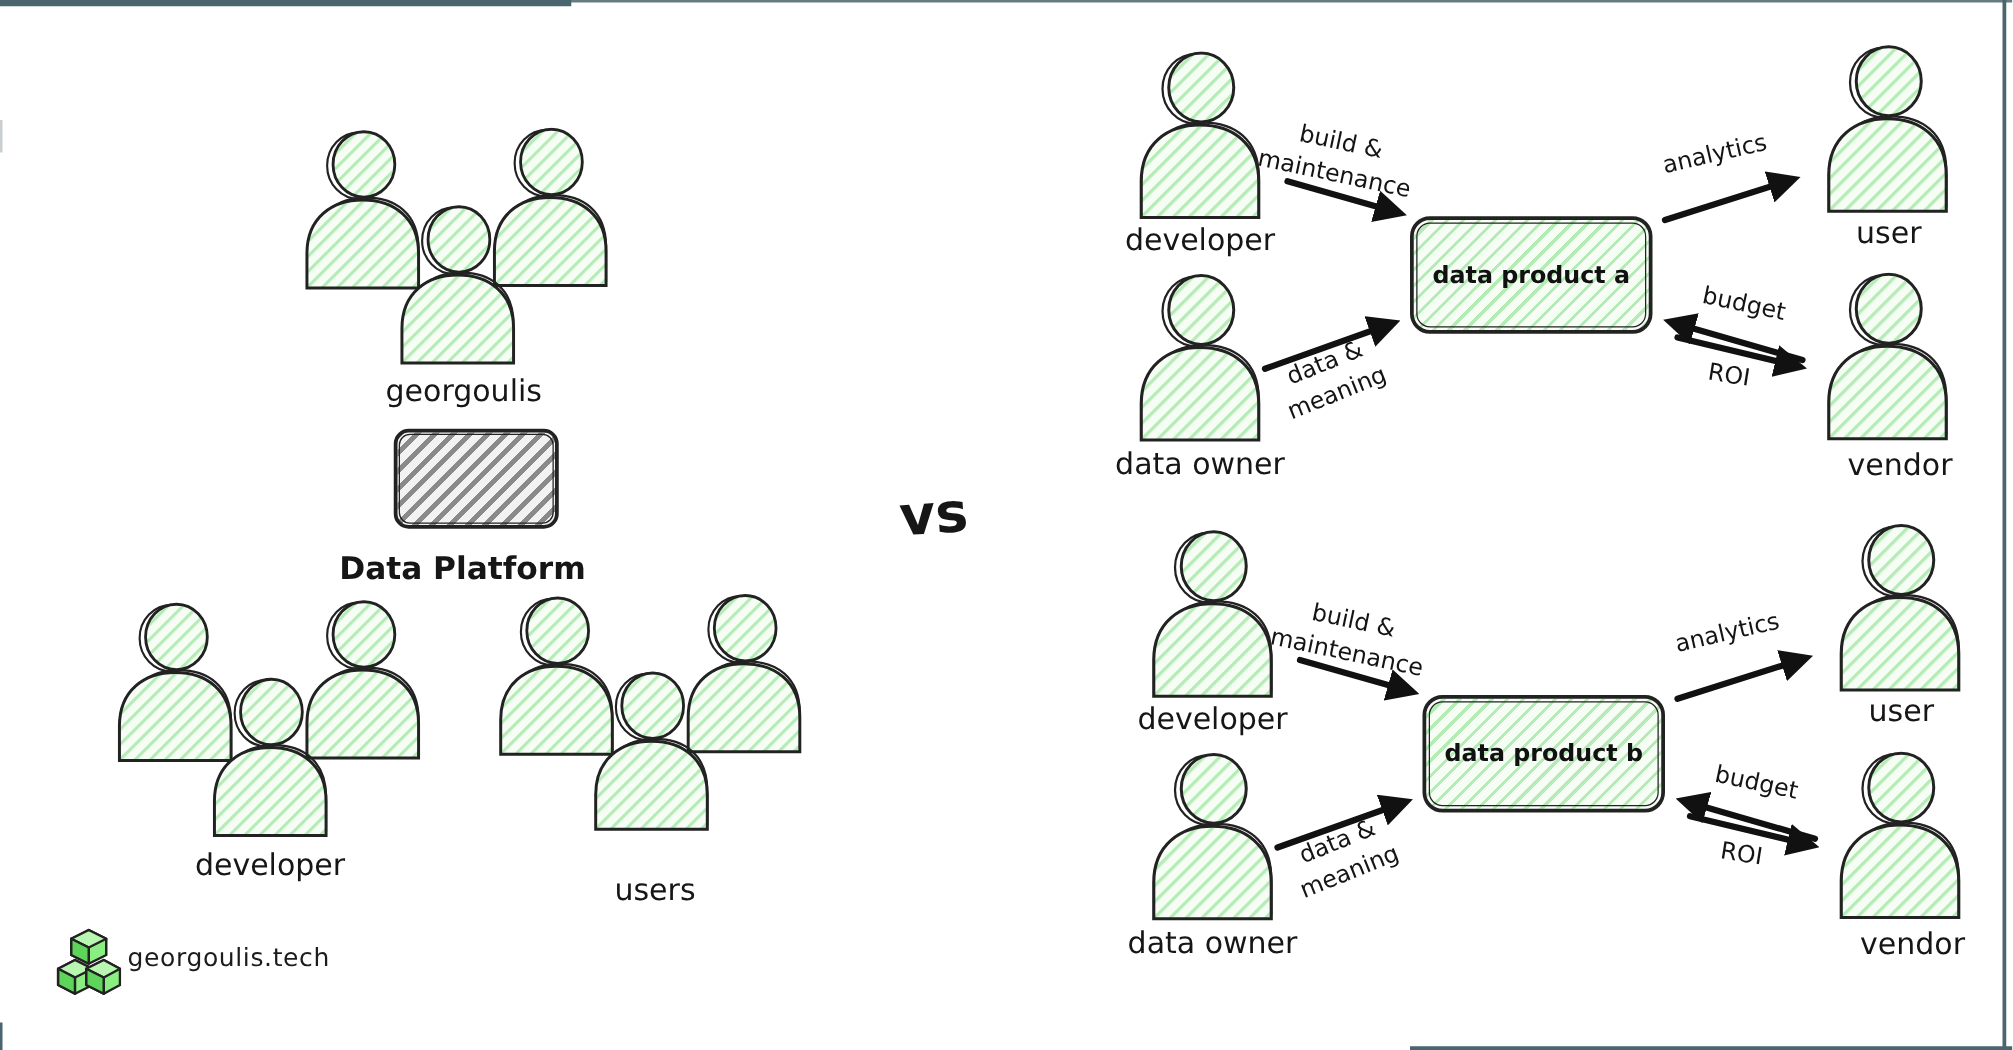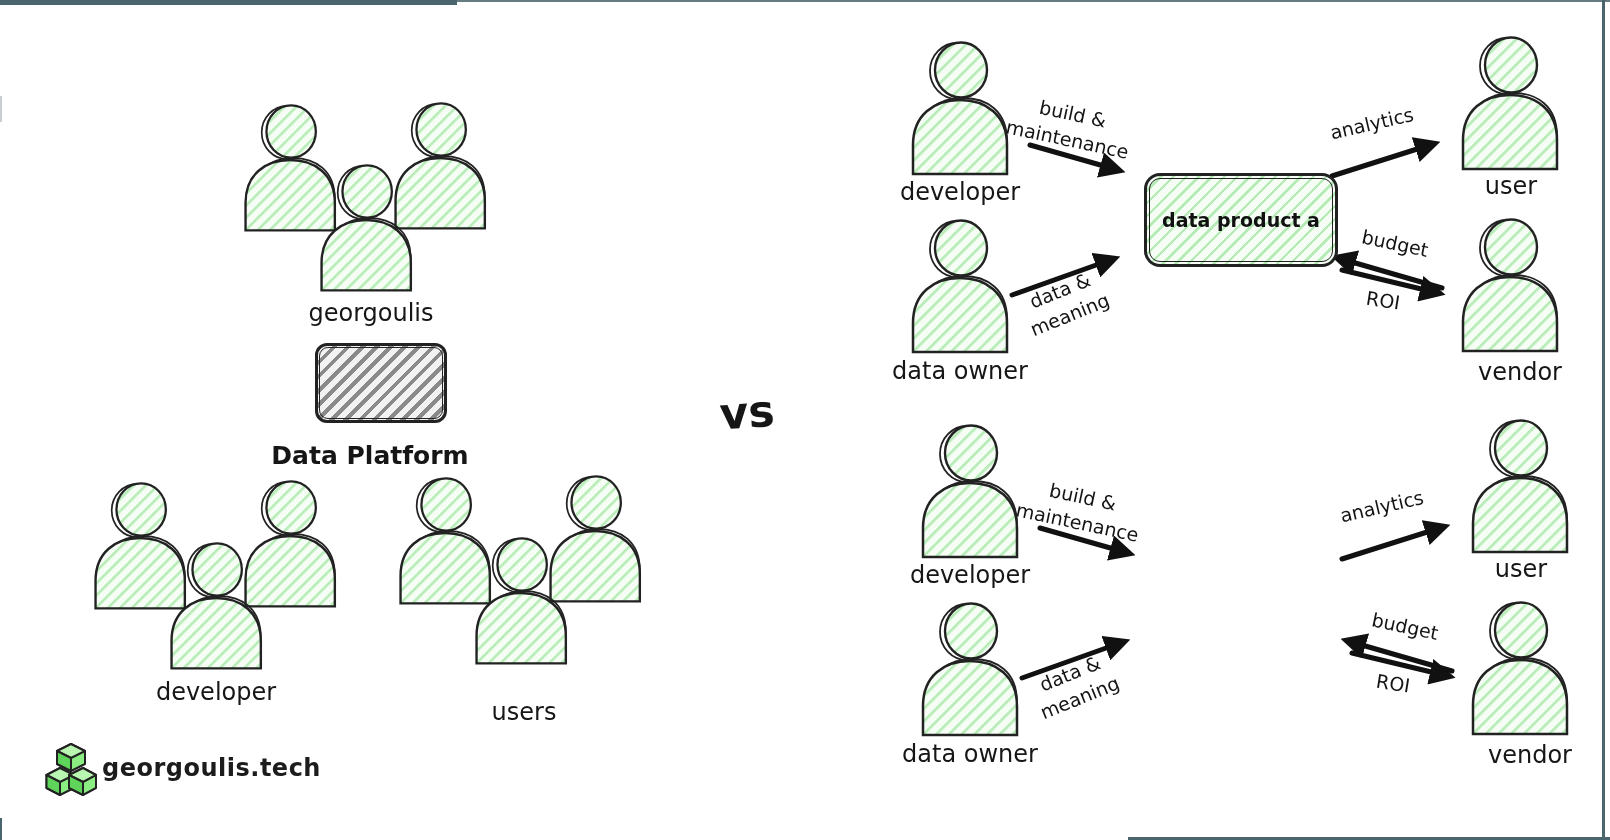--- a/index.html
+++ b/index.html
@@ -46,39 +46,39 @@
   .users-label{left:524px;top:686px;margin-top:26px;}
 
   .vs-label{
     left:747px;top:412px;font-size:44px;font-weight:bold;
     transform:translate(-50%,-50%) rotate(-4deg);
   }
 
   
   .brand{left:45px;top:740px;width:260px;height:64px;}
   .brand-icon{position:absolute;left:0;top:0;}
-  .brand-name{position:absolute;left:57px;top:14px;font-size:24px;font-weight:bold;letter-spacing:.5px;}
+  .brand-name{position:absolute;left:57px;top:14px;font-size:20px;font-weight:normal;letter-spacing:.5px;}
 
   
   .diagram{position:absolute;width:712px;height:362px;}
   .diagram-a{left:880px;top:30px;}
   .diagram-b{left:890px;top:413px;}
   .diagram .person-developer{left:24px;top:11px;}
   .diagram .developer-label{left:80px;top:162px;}
   .diagram .person-data-owner{left:24px;top:189px;}
   .diagram .data-owner-label{left:80px;top:341px;}
   .diagram .person-user{left:574px;top:6px;}
   .diagram .user-label{left:631px;top:156px;}
   .diagram .person-vendor{left:574px;top:188px;}
   .diagram .vendor-label{left:640px;top:342px;}
   .product-box{
     position:absolute;left:248px;top:143px;width:194px;height:94px;box-sizing:border-box;
     border:3px solid #222;border-radius:16px;
     background:repeating-linear-gradient(135deg,#b5ecb5 0 2.5px,#f5fdf5 2.5px 9px);
-    display:flex;align-items:center;justify-content:center;margin-left:16px;
+    display:flex;align-items:center;justify-content:center;
   }
   .product-box::after{
     content:'';position:absolute;inset:2px;border:1.5px solid #222;border-radius:11px;
   }
   .product-box .product-label{
     position:relative;font-size:19px;font-weight:bold;white-space:nowrap;color:#111;
   }
   .arrows-svg{position:absolute;left:0;top:0;pointer-events:none;}
   .build-label{left:190px;top:97px;transform:translate(-50%,-50%) rotate(12deg);}
   .data-label{left:185px;top:273px;transform:translate(-50%,-50%) rotate(-22deg);}
@@ -211,20 +211,23 @@
     <svg class="abs person-developer" width="112" height="136" viewBox="0 0 112 136">
         <use href="#person-g"></use>
       </svg>
     <div class="center-label developer-label">developer</div>
 
     <svg class="abs person-data-owner" width="112" height="136" viewBox="0 0 112 136">
         <use href="#person-g"></use>
       </svg>
     <div class="center-label data-owner-label">data owner</div>
 
+    <div class="product-box">
+      <span class="product-label">data product b</span>
+    </div>
 
     <svg class="abs person-user" width="112" height="136" viewBox="0 0 112 136">
         <use href="#person-g"></use>
       </svg>
     <div class="center-label user-label">user</div>
 
     <svg class="abs person-vendor" width="112" height="136" viewBox="0 0 112 136">
         <use href="#person-g"></use>
       </svg>
     <div class="center-label vendor-label">vendor</div>

